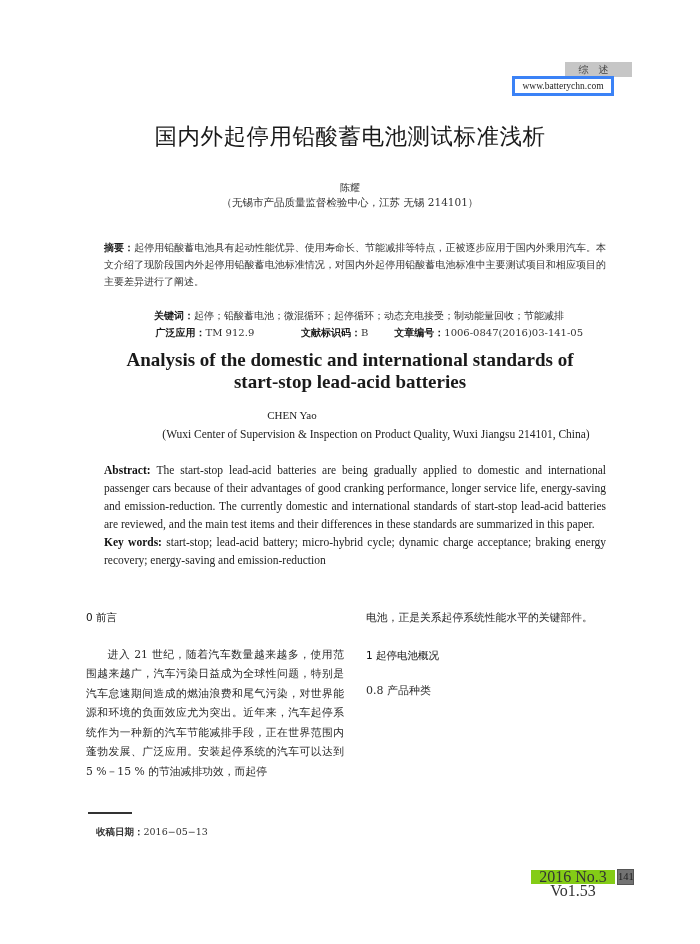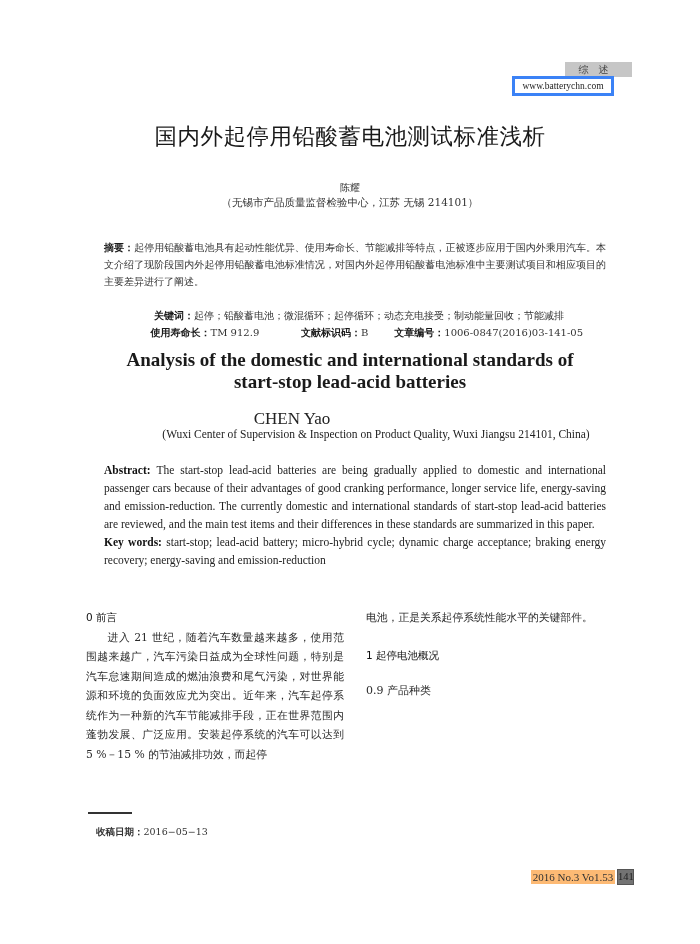--- a/index.html
+++ b/index.html
@@ -21,40 +21,40 @@
     .cn-abs { left: 104px; width: 502px; top: 239px; font-size: 10px; line-height: 17px; color: #333; text-align: justify; }
     .cn-abs .lbl { font-family: "DejaVu Sans", sans-serif; font-weight: bold; color: #1a1a1a; }
     .cn-meta { left: 104px; width: 510px; top: 307px; font-size: 10px; line-height: 17px; color: #333; text-align: center; }
     .cn-meta .lbl { font-family: "DejaVu Sans", sans-serif; font-weight: bold; color: #1a1a1a; }
     .cn-meta .item { display: inline-block; }
     .cn-meta .item1 { width: 140px; }
     .cn-meta .item2 { width: 113px; }
 
     .en-title { left: 0; width: 700px; top: 349px; text-align: center; font-family: "Liberation Serif", serif;
                 font-weight: bold; font-size: 19px; line-height: 22px; color: #1a1a1a; }
-    .en-author { left: 0; width: 584px; top: 409px; text-align: center; font-family: "Liberation Serif", serif; font-size: 17px; color: #222; }
+    .en-author { left: 0; width: 584px; top: 409px; text-align: center; font-family: "Liberation Serif", serif; font-size: 11px; color: #222; }
     .en-affil { left: 0; width: 680px; top: 428px; text-align: center; font-family: "Liberation Serif", serif; font-size: 11.5px; color: #222; padding-left: 36px; }
 
     .en-abs { left: 104px; width: 502px; top: 461px; font-family: "Liberation Serif", serif; font-size: 11.5px; line-height: 18px;
               color: #222; text-align: justify; }
     .en-abs .lbl { font-weight: bold; color: #111; }
 
     .col { font-size: 10.8px; line-height: 19.5px; color: #2a2a2a; text-align: justify; }
     .col-left { left: 86px; width: 258px; top: 608px; }
     .col-right { left: 366px; width: 250px; top: 608px; }
     .sec-h { font-family: "DejaVu Sans", sans-serif; font-size: 10.5px; color: #111; }
     .sub-h { font-size: 11px; }
     .indent { text-indent: 2em; }
 
     .fn-rule { left: 88px; top: 812px; width: 44px; height: 2px; background: #333; }
     .fn-text { left: 96px; top: 826px; font-size: 9.5px; color: #333; }
     .fn-text .lbl { font-family: "DejaVu Sans", sans-serif; font-weight: bold; }
 
-    .foot-issue { left: 531px; top: 870px; width: 84px; height: 14px; background: #fdba74; font-family: "Liberation Serif", serif;
-                  font-size: 11px; line-height: 14px; text-align: center; color: #333; }
+    .foot-issue { left: 531px; top: 870px; width: 84px; height: 14px; background: #84cc16; font-family: "Liberation Serif", serif;
+                  font-size: 16px; line-height: 14px; text-align: center; color: #333; }
     .foot-page { left: 617px; top: 869px; width: 15px; height: 14px; border: 1px solid #555; background: #737373;
                  font-family: "Liberation Serif", serif; font-size: 10.5px; line-height: 14px; text-align: center; color: #222; }
   </style>
 </head>
 <body>
 
 <div class="abs sec-tag">综述</div>
 <div class="abs site-box">www.batterychn.com</div>
 
 <div class="abs cn-title">国内外起停用铅酸蓄电池测试标准浅析</div>
@@ -62,47 +62,47 @@
 <div class="abs cn-affil">（无锡市产品质量监督检验中心，江苏 无锡 214101）</div>
 
 <div class="abs cn-abs">
   <span class="lbl">摘要：</span><span>起停用铅酸蓄电池具有起动性能优异、使用寿命长、节能减排等特点，正被逐步应用于国内外乘用汽车。本文介绍了现阶段国内外起停用铅酸蓄电池标准情况，对国内外起停用铅酸蓄电池标准中主要测试项目和相应项目的主要差异进行了阐述。</span>
 </div>
 <div class="abs cn-meta">
   <div>
     <span class="lbl">关键词：</span><span>起停；铅酸蓄电池；微混循环；起停循环；动态充电接受；制动能量回收；节能减排</span>
   </div>
   <div>
-    <span class="item item1"><span class="lbl">使用寿命长：</span><span>TM 912.9</span></span>
+    <span class="item item1"><span class="lbl">广泛应用：</span><span>TM 912.9</span></span>
     <span class="item item2"><span class="lbl">文献标识码：</span><span>B</span></span>
     <span class="item"><span class="lbl">文章编号：</span><span>1006-0847(2016)03-141-05</span></span>
   </div>
 </div>
 
 <div class="abs en-title">
   <div>Analysis of the domestic and international standards of</div>
   <div>start-stop lead-acid batteries</div>
 </div>
 <div class="abs en-author">CHEN Yao</div>
 <div class="abs en-affil">(Wuxi Center of Supervision &amp; Inspection on Product Quality, Wuxi Jiangsu 214101, China)</div>
 
 <div class="abs en-abs">
   <div><span class="lbl">Abstract:</span> <span>The start-stop lead-acid batteries are being gradually applied to domestic and international passenger cars because of their advantages of good cranking performance, longer service life, energy-saving and emission-reduction. The currently domestic and international standards of start-stop lead-acid batteries are reviewed, and the main test items and their differences in these standards are summarized in this paper.</span></div>
   <div><span class="lbl">Key words:</span> <span>start-stop; lead-acid battery; micro-hybrid cycle; dynamic charge acceptance; braking energy recovery; energy-saving and emission-reduction</span></div>
 </div>
 
 <div class="abs col col-left">
-  <div class="sec-h" style="">0  前言</div>
+  <div class="sec-h" style="margin-bottom:17px;">0  前言</div>
   <div class="indent">进入 21 世纪，随着汽车数量越来越多，使用范围越来越广，汽车污染日益成为全球性问题，特别是汽车怠速期间造成的燃油浪费和尾气污染，对世界能源和环境的负面效应尤为突出。近年来，汽车起停系统作为一种新的汽车节能减排手段，正在世界范围内蓬勃发展、广泛应用。安装起停系统的汽车可以达到 5 %－15 % 的节油减排功效，而起停</div>
 </div>
 
 <div class="abs col col-right">
   <div>电池，正是关系起停系统性能水平的关键部件。</div>
   <div class="sec-h" style="margin-top:18px;margin-bottom:18px;">1  起停电池概况</div>
-  <div class="sub-h" style="margin-top:-2px;">0.9 产品种类</div>
+  <div class="sub-h" style="margin-top:-2px;">0.8 产品种类</div>
 </div>
 
 <div class="abs fn-rule"></div>
 <div class="abs fn-text">
   <span class="lbl">收稿日期：</span><span>2016−05−13</span>
 </div>
 
 <div class="abs foot-issue">2016 No.3 Vo1.53</div>
 <div class="abs foot-page">141</div>
 

